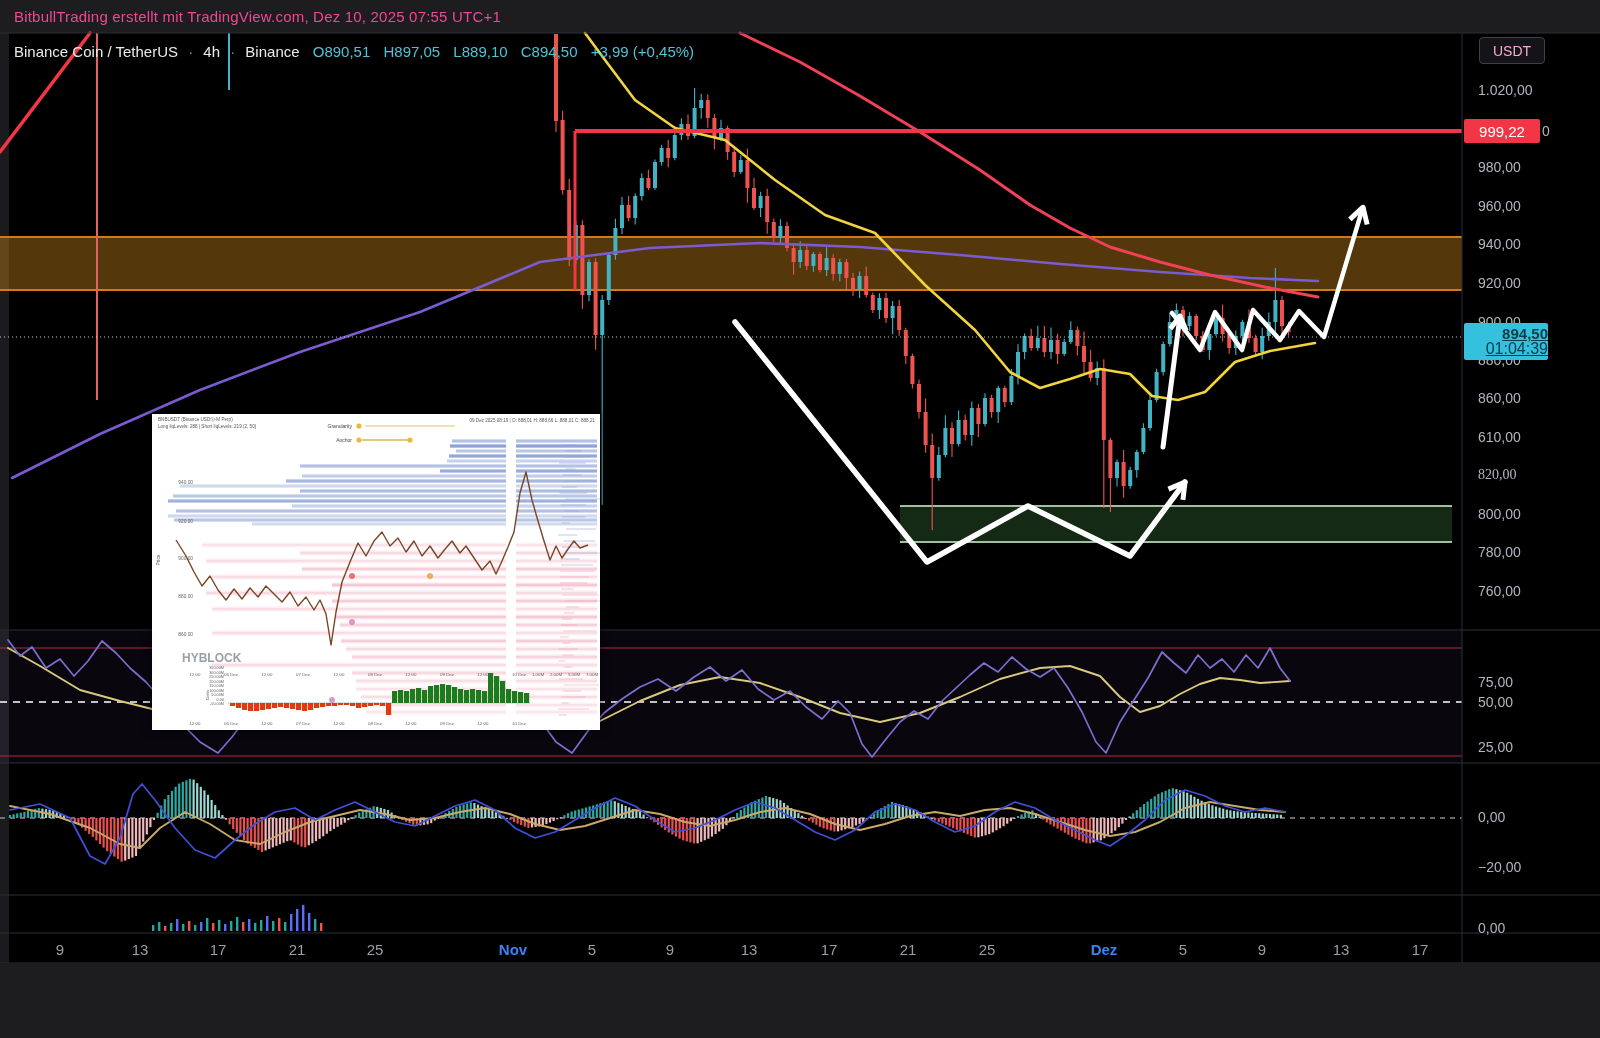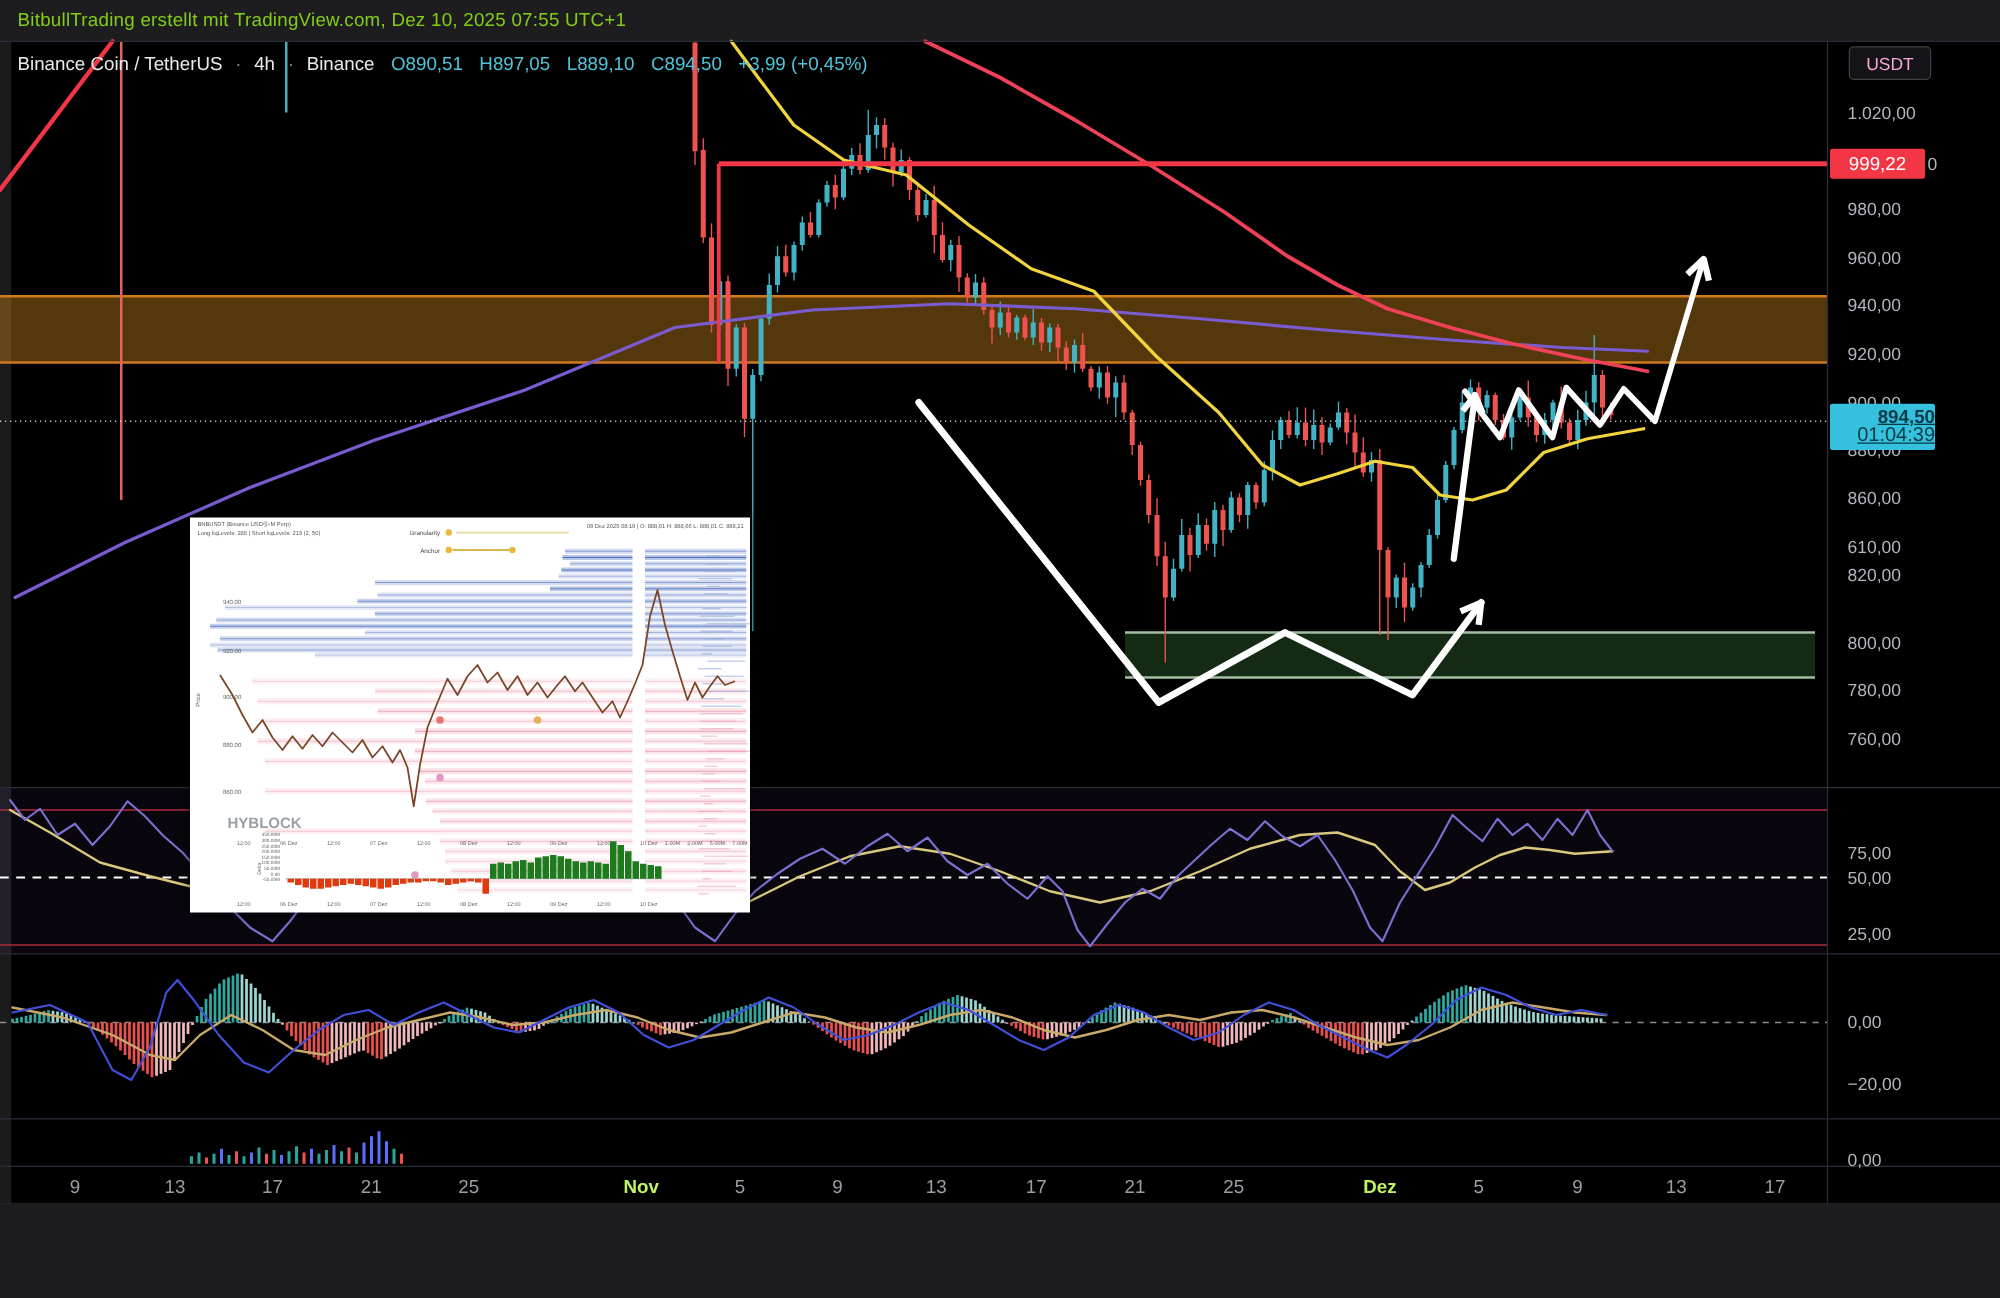--- a/index.html
+++ b/index.html
@@ -1,33 +1,33 @@
 <!DOCTYPE html>
 <html><head>
 <meta charset="utf-8">
 <style>
   html,body{margin:0;padding:0;background:#000;}
   *{box-sizing:border-box;}
   body{font-family:"Liberation Sans", sans-serif;}
   #app{position:relative;width:1600px;height:1038px;background:#000;overflow:hidden;}
-  .topbar{position:absolute;left:0;top:0;width:1600px;height:33px;background:#1d1d1f;color:#84cc16;
+  .topbar{position:absolute;left:0;top:0;width:1600px;height:33px;background:#1d1d1f;color:#ec4899;
           font-size:15px;line-height:33px;padding-left:14px;letter-spacing:.2px;}
   .footer{position:absolute;left:0;top:963px;width:1600px;height:75px;background:#1d1d1f;}
   svg{position:absolute;left:0;top:0;}
   svg text{font-family:"Liberation Sans", sans-serif;}
   .legend{position:absolute;left:14px;top:43px;font-size:15px;color:#dfe2e8;white-space:nowrap;}
   .legend .sep{color:#8a8d94;margin:0 6px;}
   .legend .ohlc{color:#4fc3d7;margin-left:9px;}
   .legend .sym,.legend .itv,.legend .exch{color:#e8eaed;}
   .usdt-btn{position:absolute;left:1479px;top:37px;width:66px;height:27px;background:#141418;
             border:1px solid #3f3f45;border-radius:4px;color:#f9a8d4;font-size:14px;
             display:flex;align-items:center;justify-content:center;}
   .tick{position:absolute;left:1478px;transform:translateY(-50%);color:#b2b5be;font-size:14px;white-space:nowrap;}
   .ttick{position:absolute;transform:translateX(-50%);top:941px;color:#9b9ea6;font-size:15px;}
-  .ttick.major{color:#bef264;font-weight:700;}
+  .ttick.major{color:#3b82f6;font-weight:700;}
   .alert-label{position:absolute;left:1464px;top:119px;width:76px;height:24px;background:#f23645;border-radius:2px;
                color:#fff;font-size:15px;display:flex;align-items:center;justify-content:center;}
   .peek{position:absolute;left:1542px;top:131px;transform:translateY(-50%);color:#b2b5be;font-size:14px;}
   .price-label{position:absolute;left:1464px;top:323px;width:84px;height:37px;background:#35c0dd;border-radius:2px;
                color:#093c49;text-align:right;padding-top:2px;text-decoration:underline;}
   .price-label .p{font-size:15px;font-weight:700;line-height:17px;}
   .price-label .c{font-size:16px;line-height:14px;}
   .inset{position:absolute;left:152px;top:414px;width:448px;height:316px;background:#fff;box-shadow:0 0 8px rgba(0,0,0,.6);}
 </style>
 </head>
@@ -713,21 +713,21 @@
   <div id="price-ticks">
       <div class="tick" style="top: 90px;">1.020,00</div>
       <div class="tick" style="top: 167px;">980,00</div>
       <div class="tick" style="top: 206px;">960,00</div>
       <div class="tick" style="top: 244px;">940,00</div>
       <div class="tick" style="top: 283px;">920,00</div>
       <div class="tick" style="top: 322px;">900,00</div>
       <div class="tick" style="top: 360px;">880,00</div>
       <div class="tick" style="top: 398px;">860,00</div>
       <div class="tick" style="top: 437px;">610,00</div>
-      <div class="tick" style="top: 460px;">820,00</div>
+      <div class="tick" style="top: 475px; font-family: Liberation Serif, serif;">820,00</div>
       <div class="tick" style="top: 514px;">800,00</div>
       <div class="tick" style="top: 552px;">780,00</div>
       <div class="tick" style="top: 591px;">760,00</div>
     </div>
   <div id="pane-ticks">
       <div class="tick" style="top: 682px;">75,00</div>
       <div class="tick" style="top: 702px;">50,00</div>
       <div class="tick" style="top: 747px;">25,00</div>
       <div class="tick" style="top: 817px;">0,00</div>
       <div class="tick" style="top: 867px;">−20,00</div>

